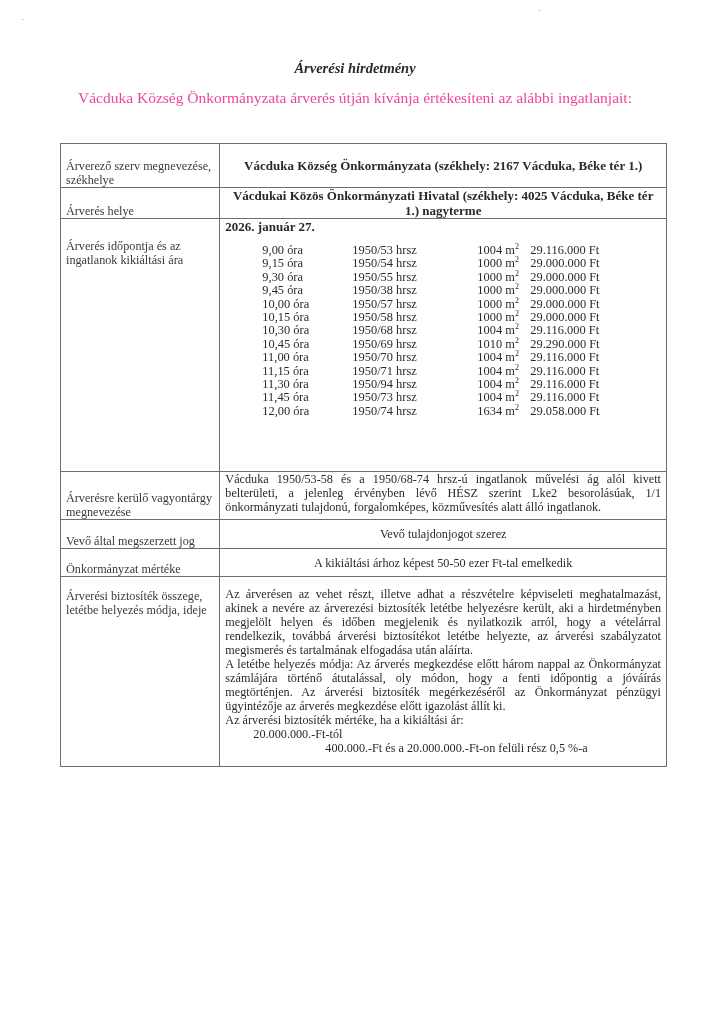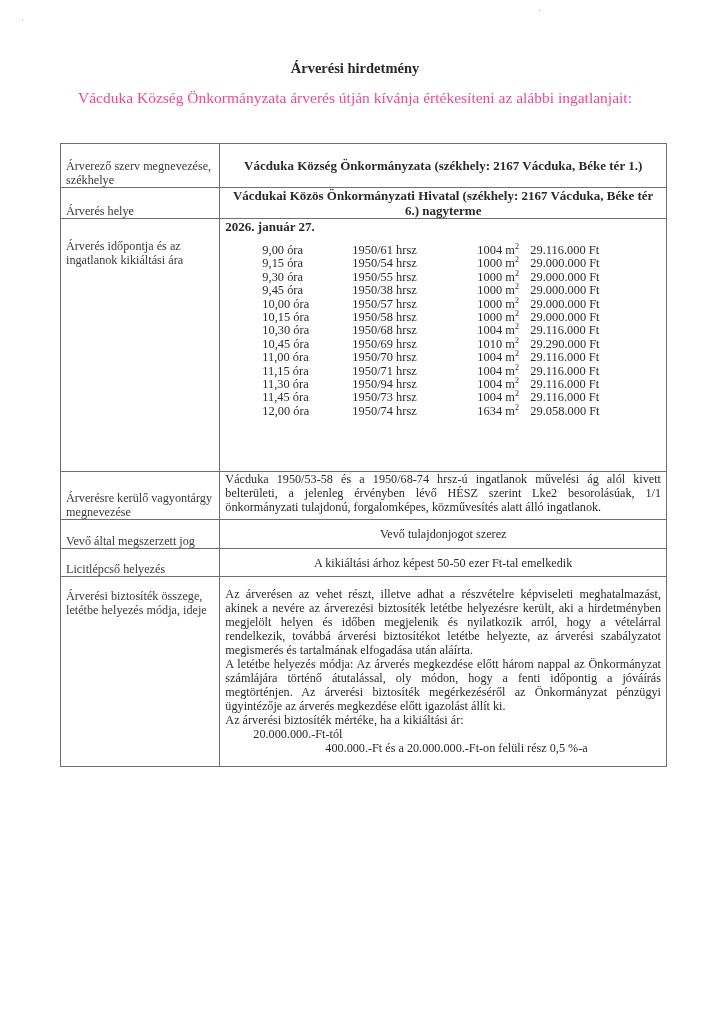--- a/index.html
+++ b/index.html
@@ -1,19 +1,19 @@
 <!DOCTYPE html>
 <html><head>
   <meta charset="utf-8">
   <style>
     html, body { margin:0; padding:0; background:#ffffff; }
     body { width:710px; height:1024px; position:relative; overflow:hidden;
            font-family:"Liberation Serif", serif; color:#2a2a2a; }
     .title { position:absolute; top:60px; left:0; width:710px; text-align:center;
-             font-weight:bold; font-size:14.5px; }
+             font-weight:bold; font-size:14.5px;font-style:italic; }
     .subtitle { position:absolute; top:89px; left:0; width:710px; text-align:center;
                 font-size:15.5px; color:#ec4899; }
     table.doc { position:absolute; top:143px; left:60px; width:607px;
                 border-collapse:collapse; font-size:12.2px; line-height:14px; }
     table.doc td { border:1px solid #6e6e6e; vertical-align:bottom; padding:0 5px; }
     td.lbl { width:151px; color:#3a3a3a; }
     td.val { width:436px; }
     .bold { font-weight:bold; font-size:13px; line-height:15px; }
     .center { text-align:center; }
     .just { text-align:justify; }
@@ -38,30 +38,30 @@
 <div class="subtitle">Vácduka Község Önkormányzata árverés útján kívánja értékesíteni az alábbi ingatlanjait:</div>
 
 <table class="doc">
   <tbody>
       <tr style="height:44px;">
     <td class="lbl">Árverező szerv megnevezése, székhelye</td>
     <td class="val bold center" style="vertical-align:middle;">Vácduka Község Önkormányzata (székhely: 2167 Vácduka, Béke tér 1.)</td>
   </tr>
   <tr style="height:29px;">
     <td class="lbl">Árverés helye</td>
-    <td class="val bold center" style="vertical-align:top;">Vácdukai Közös Önkormányzati Hivatal (székhely: 2167 Vácduka, Béke tér 6.) nagyterme</td>
+    <td class="val bold center" style="vertical-align:top;">Vácdukai Közös Önkormányzati Hivatal (székhely: 4025 Vácduka, Béke tér 1.) nagyterme</td>
   </tr>
   <tr style="height:253px;">
     <td class="lbl" style="vertical-align:top;padding-top:20px;">Árverés időpontja és az ingatlanok kikiáltási ára</td>
     <td class="val" style="vertical-align:top;">
       <div class="bold">2026. január 27.</div>
       <div class="lots" id="lots">
             <div class="lot">
               <span>9,00 óra</span>
-              <span>1950/61 hrsz</span>
+              <span>1950/53 hrsz</span>
               <span><span style="width: auto;">1004</span> <span style="width: auto;">m</span><sup>2</sup></span>
               <span>29.116.000 Ft</span>
             </div>
             <div class="lot">
               <span>9,15 óra</span>
               <span>1950/54 hrsz</span>
               <span><span style="width: auto;">1000</span> <span style="width: auto;">m</span><sup>2</sup></span>
               <span>29.000.000 Ft</span>
             </div>
             <div class="lot">
@@ -135,21 +135,21 @@
   </tr>
   <tr style="height:48px;">
     <td class="lbl">Árverésre kerülő vagyontárgy megnevezése</td>
     <td class="val just" style="vertical-align:top;">Vácduka 1950/53-58 és a 1950/68-74 hrsz-ú ingatlanok művelési ág alól kivett belterületi, a jelenleg érvényben lévő HÉSZ szerint Lke2 besorolásúak, 1/1 önkormányzati tulajdonú, forgalomképes, közművesítés alatt álló ingatlanok.</td>
   </tr>
   <tr style="height:29px;">
     <td class="lbl">Vevő által megszerzett jog</td>
     <td class="val center" style="vertical-align:middle;">Vevő tulajdonjogot szerez</td>
   </tr>
   <tr style="height:28px;">
-    <td class="lbl">Licitlépcső helyezés</td>
+    <td class="lbl">Önkormányzat mértéke</td>
     <td class="val center" style="vertical-align:middle;">A kikiáltási árhoz képest 50-50 ezer Ft-tal emelkedik</td>
   </tr>
   <tr style="height:190px;">
     <td class="lbl" style="vertical-align:top;padding-top:12px;">Árverési biztosíték összege, letétbe helyezés módja, ideje</td>
     <td class="val just" style="vertical-align:top;padding-top:10px;padding-bottom:3px;">
       <div>Az árverésen az vehet részt, illetve adhat a részvételre képviseleti meghatalmazást, akinek a nevére az árverezési biztosíték letétbe helyezésre került, aki a hirdetményben megjelölt helyen és időben megjelenik és nyilatkozik arról, hogy a vételárral rendelkezik, továbbá árverési biztosítékot letétbe helyezte, az árverési szabályzatot megismerés és tartalmának elfogadása után aláírta.</div>
       <div>A letétbe helyezés módja: Az árverés megkezdése előtt három nappal az Önkormányzat számlájára történő átutalással, oly módon, hogy a fenti időpontig a jóváírás megtörténjen. Az árverési biztosíték megérkezéséről az Önkormányzat pénzügyi ügyintézője az árverés megkezdése előtt igazolást állít ki.</div>
       <div>Az árverési biztosíték mértéke, ha a kikiáltási ár:</div>
       <div class="indent1">20.000.000.-Ft-tól</div>
       <div class="indent2">400.000.-Ft és a 20.000.000.-Ft-on felüli rész 0,5 %-a</div>

